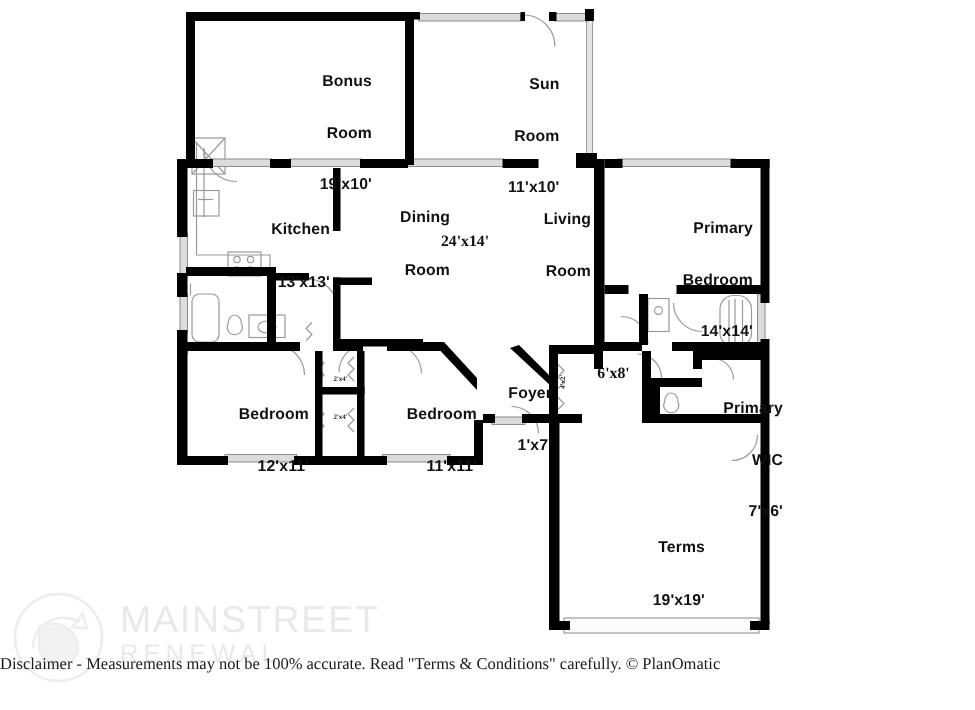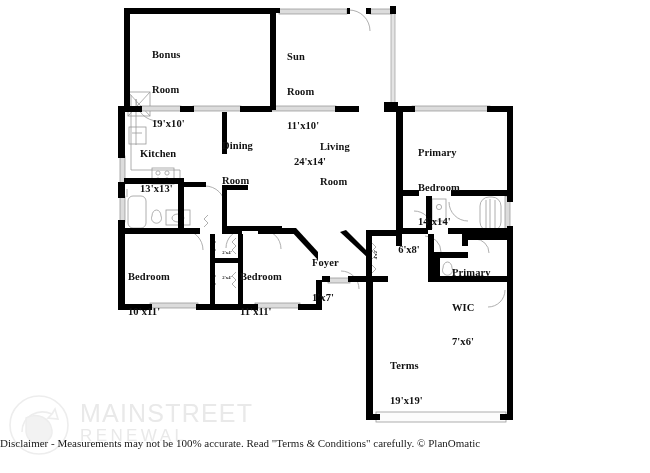--- a/index.html
+++ b/index.html
@@ -24,22 +24,22 @@
   }
   #plan-svg {
     position: absolute;
     left: 0; top: 0;
     width: 650px;
     height: 473px;
     display: block;
   }
   .room-label {
     position: absolute;
-    text-align: left;
-    font-family: Liberation Serif, serif;
+    text-align: right;
+    font-family: Liberation Sans, sans-serif;
     font-weight: bold;
     font-size: 10.5px;
     line-height: 11.5px;
     color: #111111;
     white-space: pre;
     letter-spacing: 0.1px;
     pointer-events: none;
   }
   .room-label .rl-name { display: block; }
   .room-label .rl-dim  { display: block; }
@@ -314,21 +314,21 @@
   <div class="dim-only" style="left:265px; top:156px; width:90px;">24'x14'</div>
 
   <div class="room-label" style="left:418px; top:124px; width:84px;">
     <span class="rl-name">Primary</span>
     <span class="rl-name">Bedroom</span>
     <span class="rl-dim">14'x14'</span>
   </div>
 
   <div class="room-label" style="left:128px; top:248px; width:78px;">
     <span class="rl-name">Bedroom</span>
-    <span class="rl-dim">10'x11'</span>
+    <span class="rl-dim">12'x11'</span>
   </div>
 
   <div class="room-label" style="left:240px; top:248px; width:78px;">
     <span class="rl-name">Bedroom</span>
     <span class="rl-dim">11'x11'</span>
   </div>
 
   <div class="room-label" style="left:312px; top:234px; width:56px;">
     <span class="rl-name">Foyer</span>
     <span class="rl-dim">1'x7'</span>

